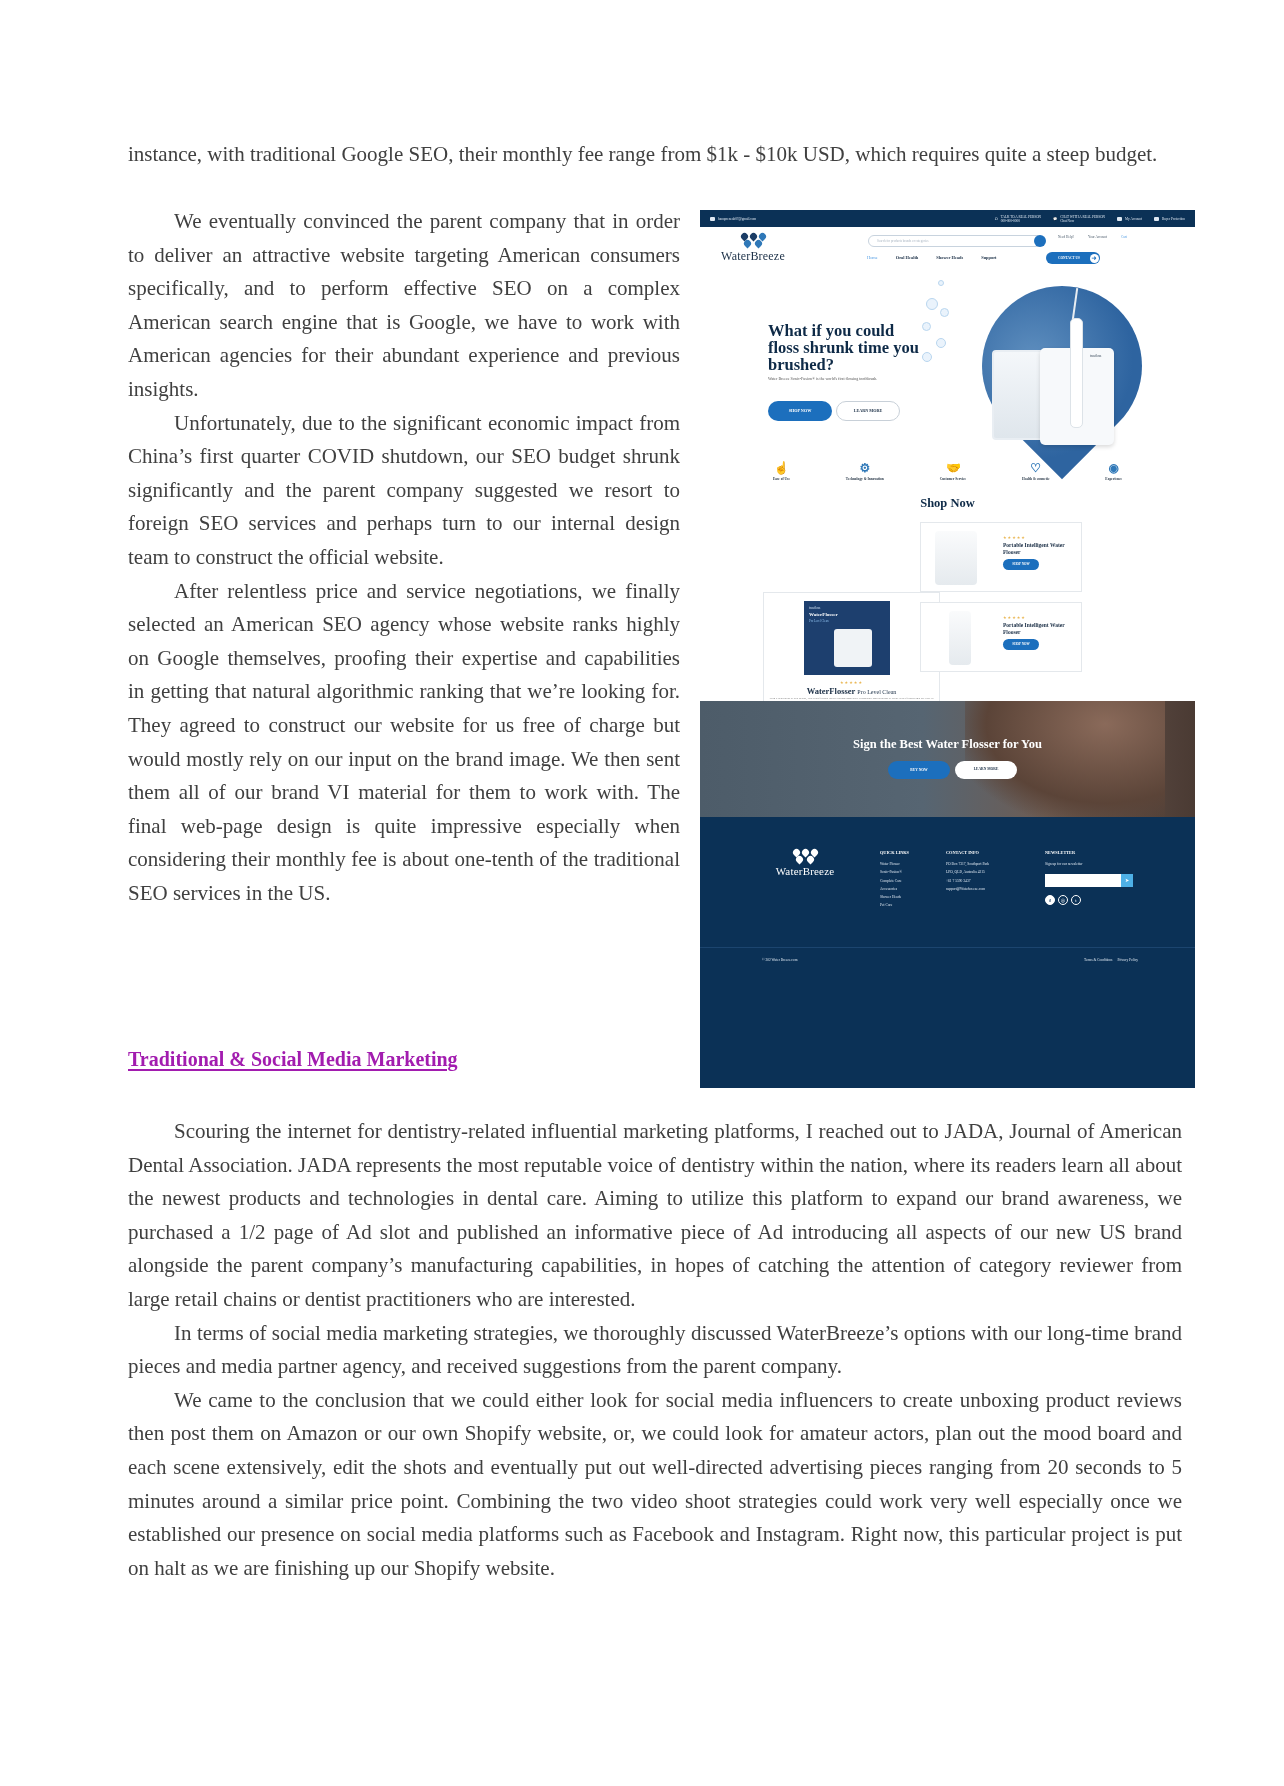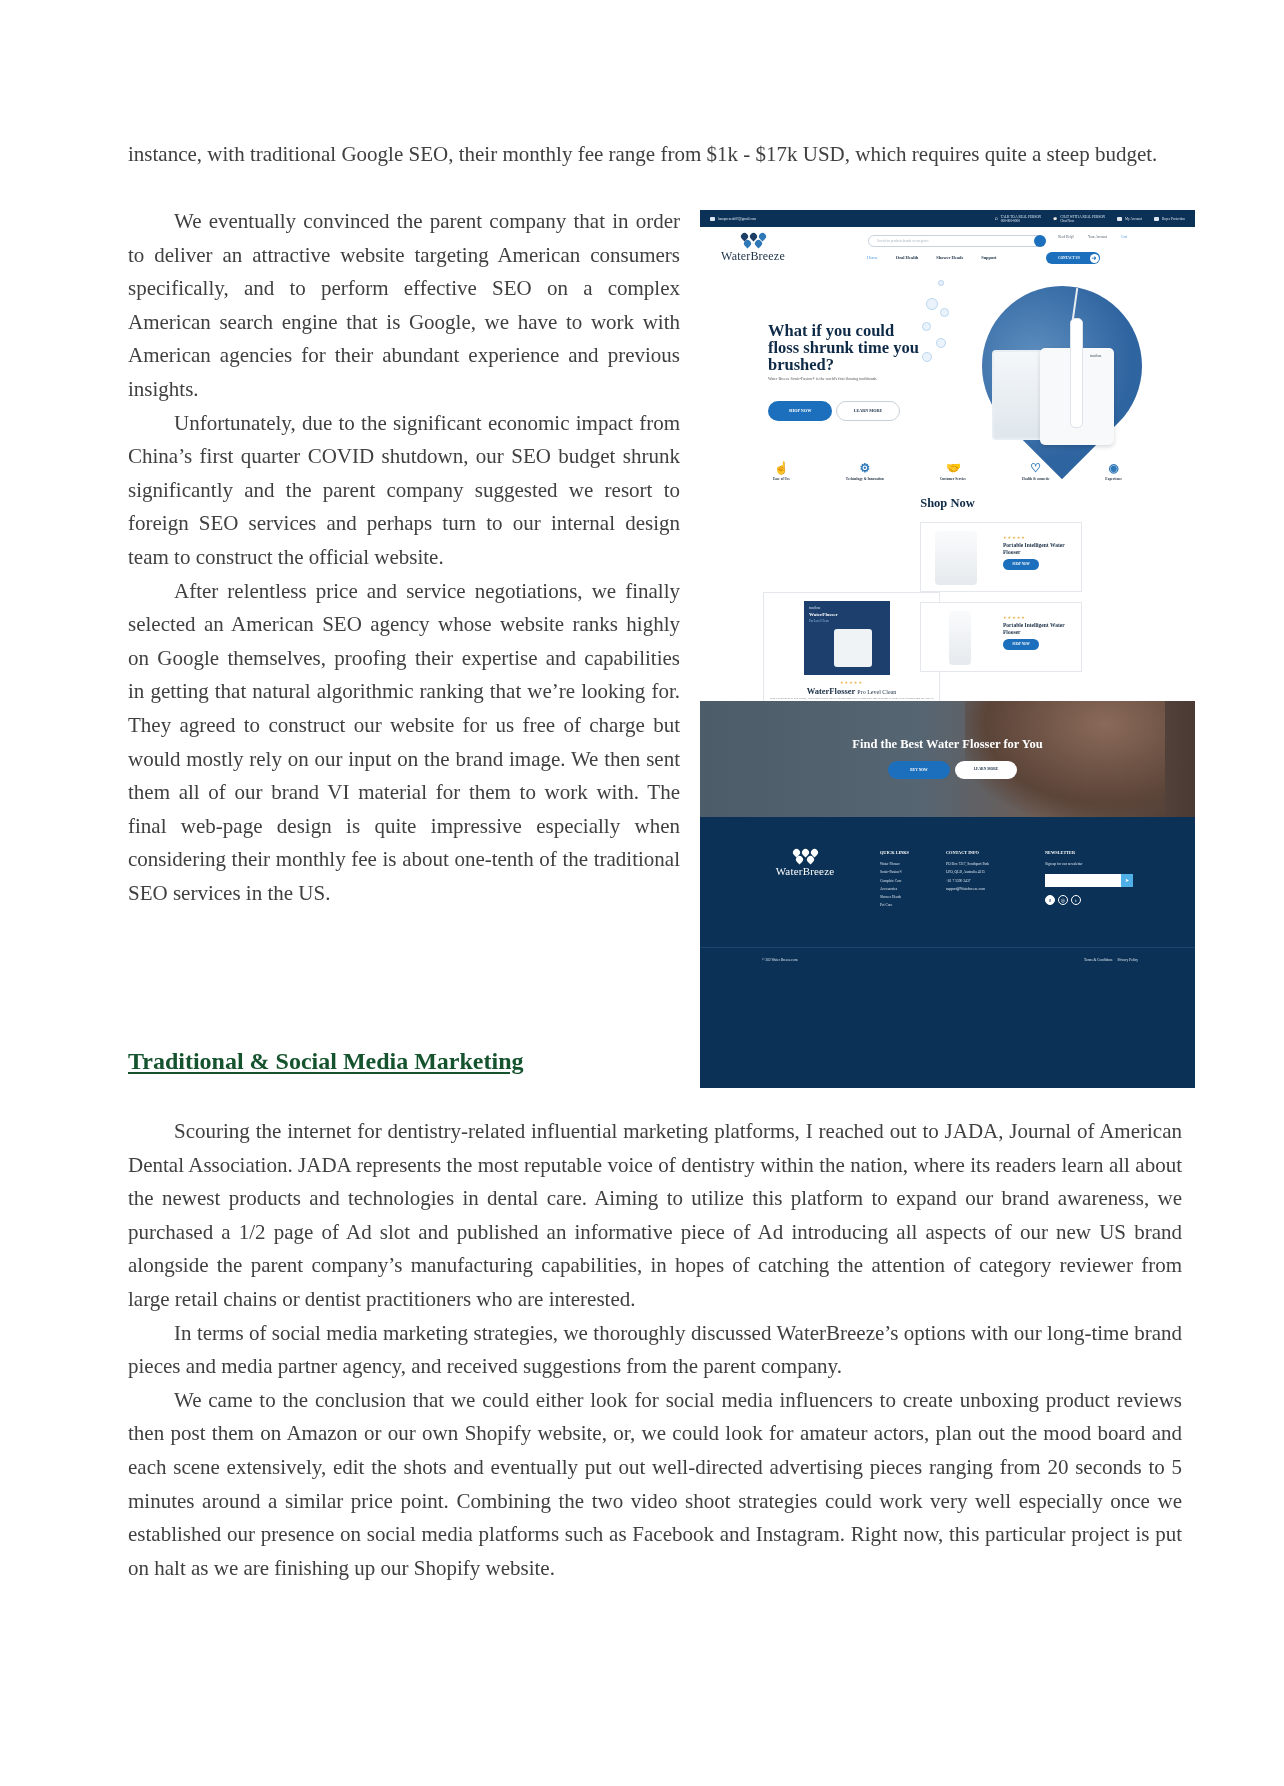--- a/index.html
+++ b/index.html
@@ -5,21 +5,21 @@
   * { box-sizing: border-box; margin: 0; padding: 0; }
   html, body { width: 1284px; height: 1786px; background: #ffffff; overflow: hidden; }
   body { position: relative; font-family: "Liberation Serif", "DejaVu Serif", serif; color: #404040; }
 
   .para { position: absolute; font-size: 21px; line-height: 33.6px; text-align: justify; }
   .indent { text-indent: 46px; }
 
   #p-top { left: 128px; top: 138px; width: 1054px; text-align: left; }
   #col { position: absolute; left: 128px; top: 205px; width: 552px; }
   #col .para { position: static; font-size: 21px; line-height: 33.6px; text-align: justify; text-align-last: left; }
-  #heading { position: absolute; left: 128px; top: 1048px; font-size: 24px; font-weight: bold; text-decoration: underline; text-underline-offset: 3px; color: #14532d; }
+  #heading { position: absolute; left: 128px; top: 1048px; font-size: 20px; font-weight: bold; text-decoration: underline; text-underline-offset: 3px; color: #a21caf; }
   #bottom { position: absolute; left: 128px; top: 1115px; width: 1054px; }
   #bottom .para { position: static; font-size: 21px; line-height: 33.6px; text-align: justify; text-align-last: left; }
 
   
   #site { position: absolute; left: 700px; top: 210px; width: 495px; height: 878px; background: #fff; overflow: hidden; font-family: Liberation Serif, serif; color: #0e2a47; }
   .topbar { height: 17px; background: #0b3156; color: #dfe8f2; font-size: 3.4px; display: flex; align-items: center; padding: 0 10px; gap: 12px; }
   .topbar .sp { flex: 1; }
   .topbar .tb-item { display: flex; align-items: center; gap: 3px; }
   .tb-ic { display: inline-block; width: 5px; height: 4px; background: #dfe8f2; border-radius: 1px; }
 
@@ -105,21 +105,21 @@
   .social span { width: 10px; height: 10px; border: 1px solid #fff; border-radius: 50%; font-size: 5px; line-height: 9px; text-align: center; color: #fff; }
   .social span.fb { background: #fff; color: #0b3156; font-weight: bold; }
   .fdiv { position: absolute; left: 0; top: 130px; width: 100%; height: 1px; background: #1c456f; }
   .fbot { position: absolute; top: 141px; font-size: 3.5px; }
   .fbot.l { left: 62px; }
   .fbot.r { right: 57px; display: flex; gap: 5px; }
 </style>
 </head>
 <body>
 
-<p id="p-top" class="para">instance, with traditional Google SEO, their monthly fee range from $1k - $17k USD, which requires quite a steep budget.</p>
+<p id="p-top" class="para">instance, with traditional Google SEO, their monthly fee range from $1k - $10k USD, which requires quite a steep budget.</p>
 
 <div id="col">
   <p class="para indent">We eventually convinced the parent company that in order to deliver an attractive website targeting American consumers specifically, and to perform effective SEO on a complex American search engine that is Google, we have to work with  American agencies for their abundant experience and previous insights.</p>
   <p class="para indent">Unfortunately, due to the significant economic impact from China’s first quarter COVID shutdown, our SEO budget shrunk significantly and the parent company suggested we resort to foreign SEO services and perhaps turn to our internal design team to construct the official website.</p>
   <p class="para indent">After relentless price and service negotiations, we finally selected an American SEO agency whose website ranks highly on Google themselves, proofing their expertise and capabilities in getting that natural algorithmic ranking that we’re looking for. They agreed to construct our website for us free of charge but would mostly rely on our input on the brand image. We then sent them all of our brand VI material for them to work with. The final web-page design is quite impressive especially when considering their monthly fee is about one-tenth of the traditional SEO services in the US.</p>
 </div>
 
 <div id="site">
   <div class="topbar">
     <span class="tb-item">
@@ -226,21 +226,21 @@
   </div>
   <div class="card card-sm s2">
     <div class="img"></div>
     <div class="stars">★★★★★</div>
     <div class="pt">Portable Intelligent Water Flooser</div>
     <div class="btn-fill cb">SHOP NOW</div>
   </div>
 
   <div class="cta">
     <div class="face"></div>
-    <h2>Find the Best Water Flosser for You</h2>
+    <h2>Sign the Best Water Flosser for You</h2>
     <div class="btn-fill buy">BUY NOW</div>
     <div class="btn-out lm">LEARN MORE</div>
   </div>
 
   <div class="footer">
     <div class="flogo">
       <div class="drops">
         <span class="drop"></span>
           <span class="drop"></span>
           <span class="drop"></span>

